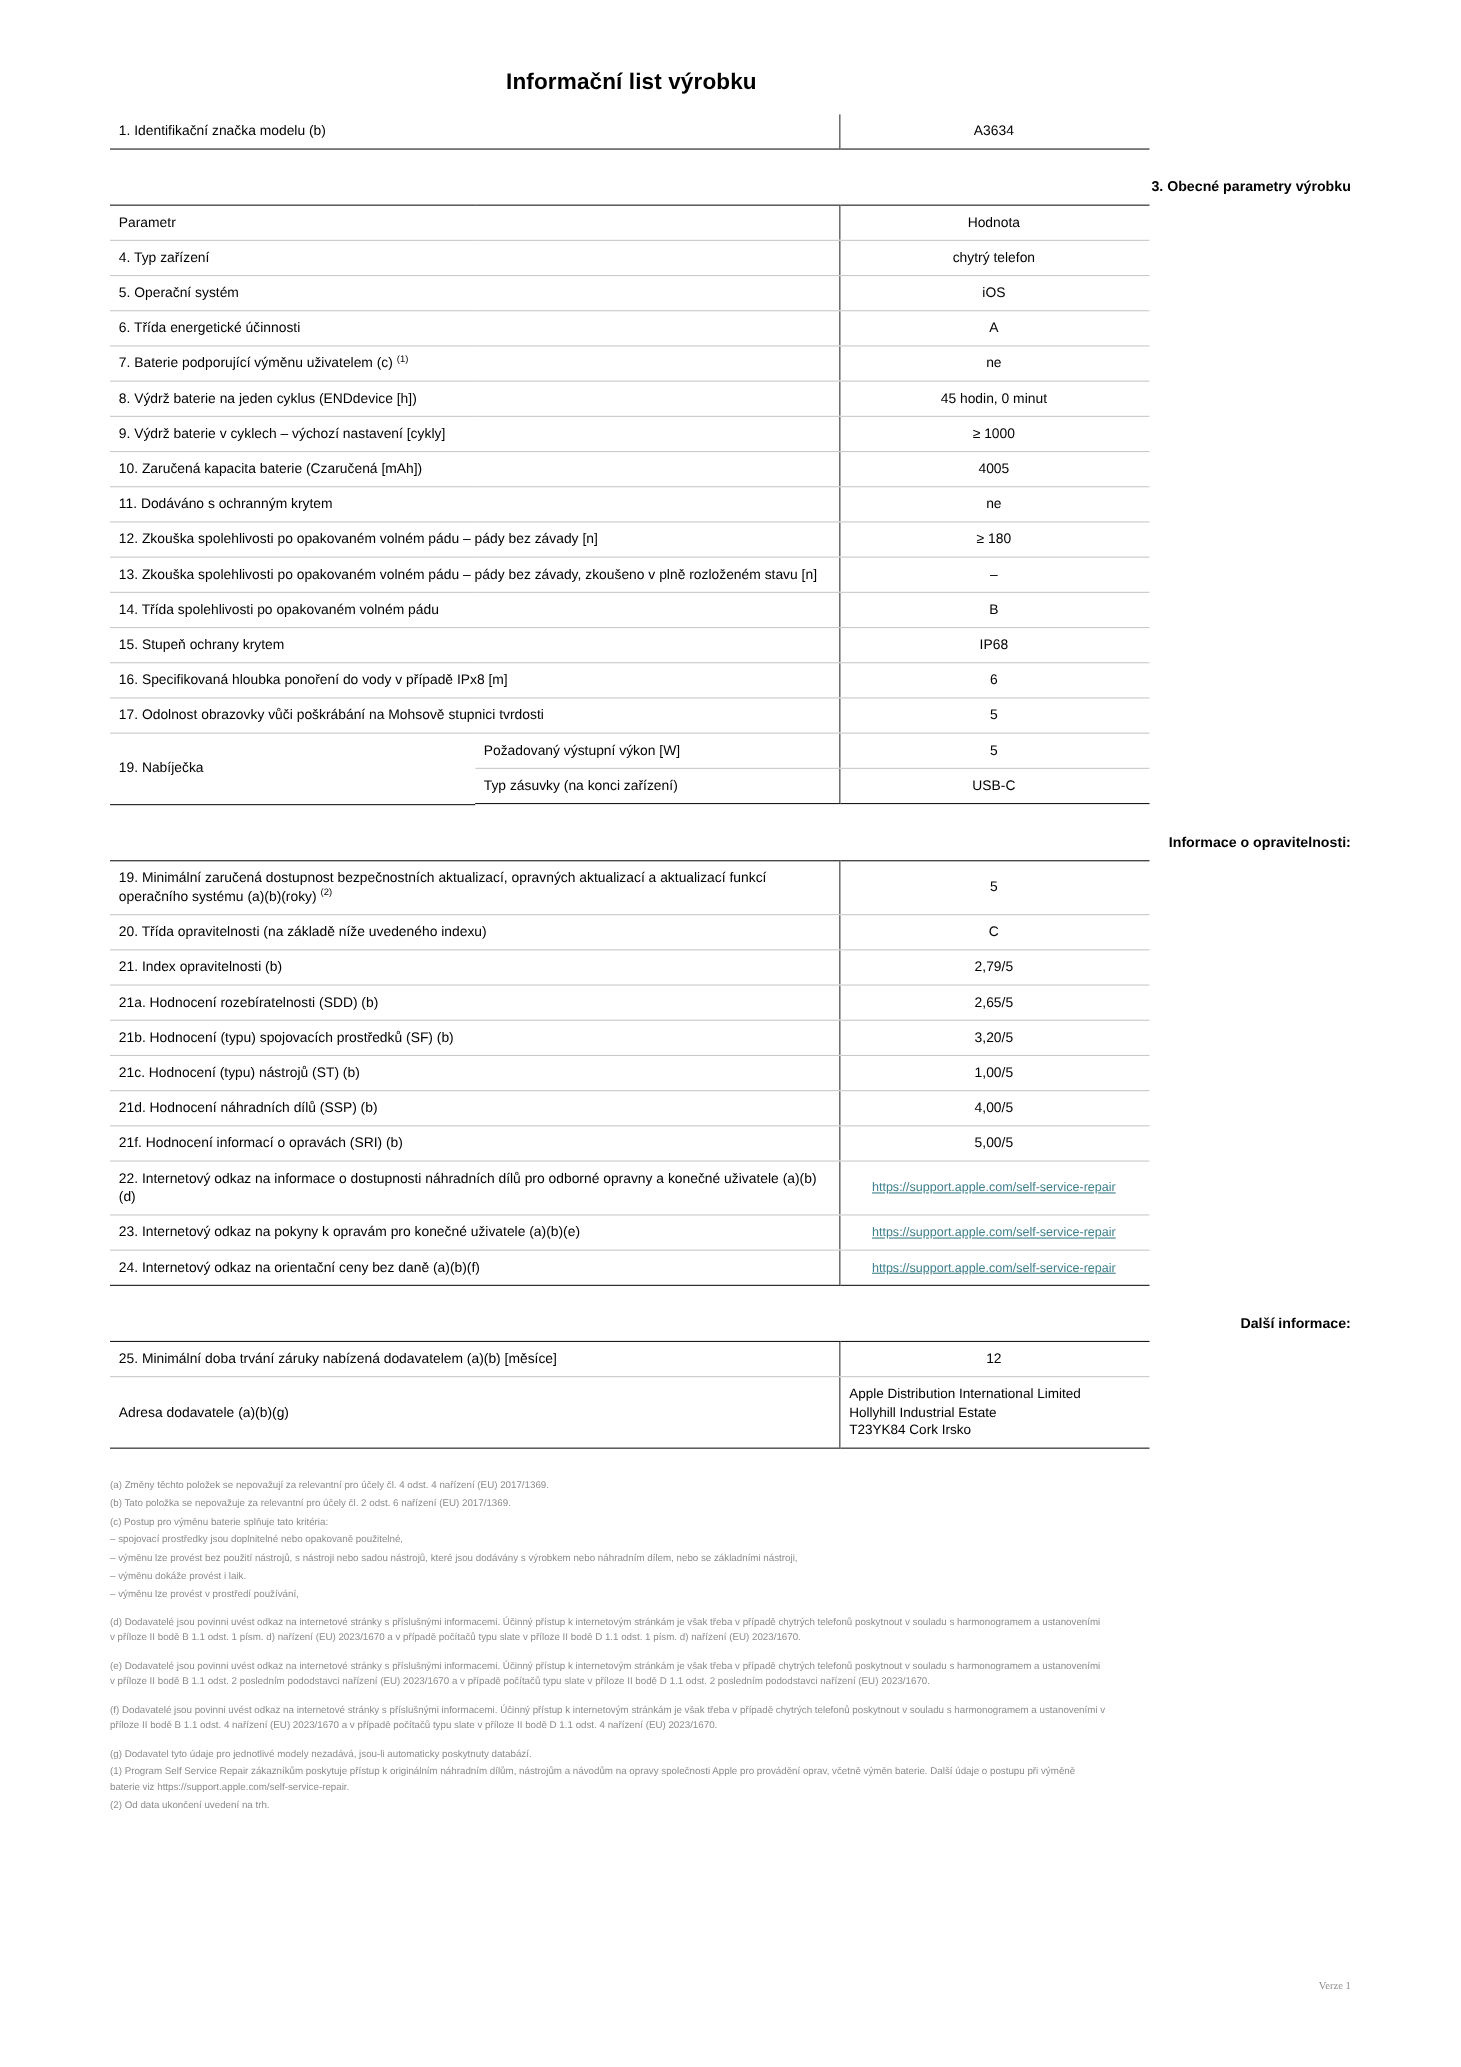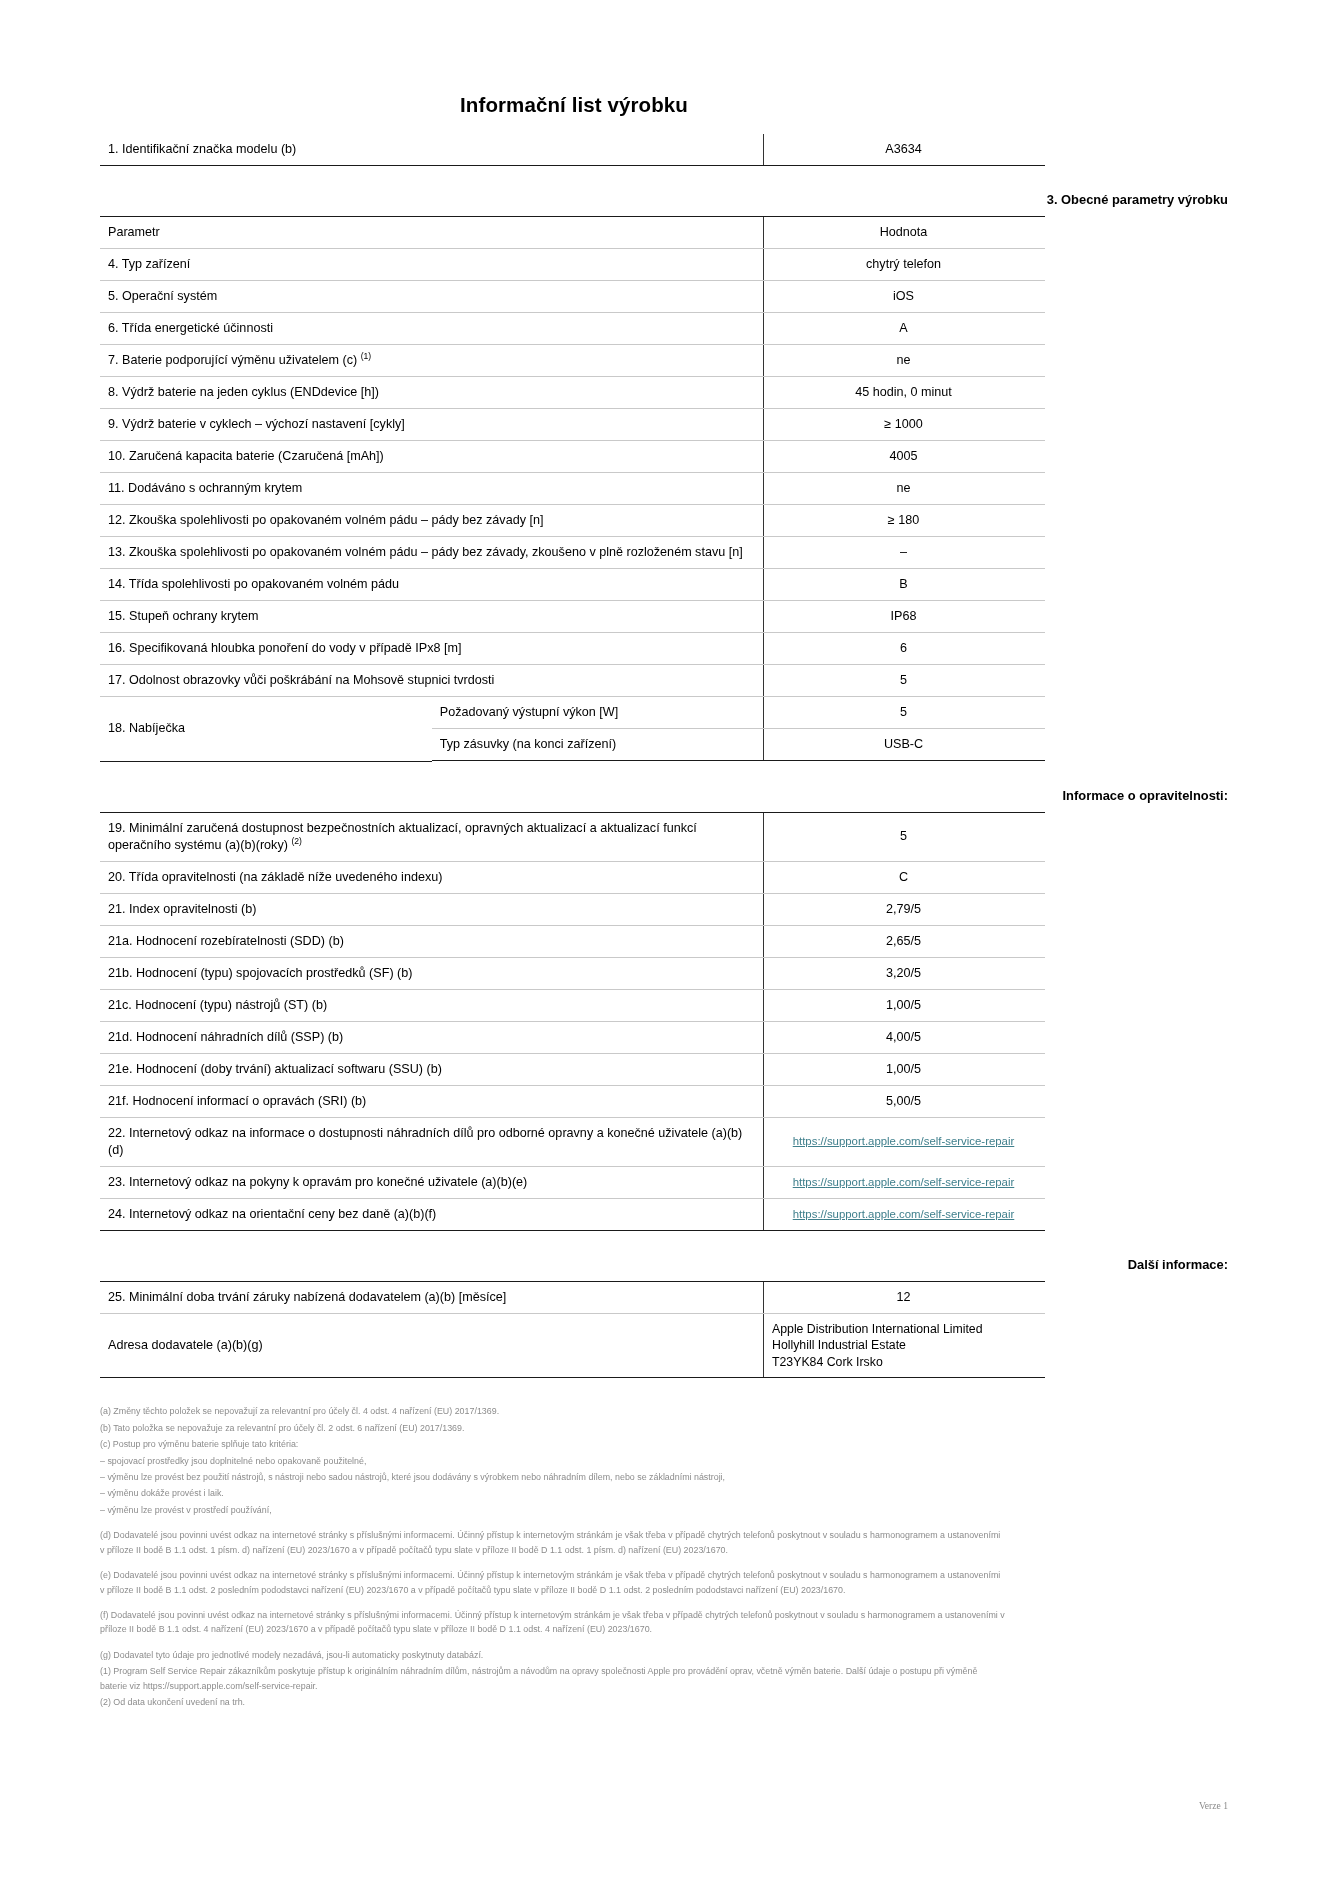--- a/index.html
+++ b/index.html
@@ -13,21 +13,21 @@
     color: #000000;
     -webkit-font-smoothing: antialiased;
   }
   .page {
     position: relative;
     width: 1328px;
     min-height: 1879px;
     margin: 0 auto;
     background: #ffffff;
     box-sizing: border-box;
-    padding: 93px 100px 40px 100px;
+    padding: 63px 100px 40px 100px;
   }
   .doc-title {
     text-align: center;
     font-size: 20.5px;
     font-weight: bold;
     letter-spacing: 0.1px;
     margin: 0 0 17px 0;
     padding-right: 180px;
   }
   table.tbl {
@@ -170,21 +170,21 @@
       <tr>
         <td class="col-label b-thin" colspan="2">16. Specifikovaná hloubka ponoření do vody v případě IPx8 [m]</td>
         <td class="col-value b-thin v-div">6</td>
       </tr>
       <tr>
         <td class="col-label b-thin" colspan="2">17. Odolnost obrazovky vůči poškrábání na Mohsově stupnici tvrdosti</td>
         <td class="col-value b-thin v-div">5</td>
       </tr>
 
       <tr>
-        <td class="col-label" rowspan="2">18. Nabíječka</td>
+        <td class="col-label" rowspan="2">19. Nabíječka</td>
         <td class="col-sub b-thin">Požadovaný výstupní výkon [W]</td>
         <td class="col-value b-thin v-div">5</td>
       </tr>
       <tr>
         <td class="col-sub b-thick">Typ zásuvky (na konci zařízení)</td>
         <td class="col-value b-thick v-div">USB-C</td>
       </tr>
       <tr>
         <td class="b-thick" style="padding:0;height:0;"></td>
         <td style="padding:0;height:0;"></td>
@@ -217,24 +217,20 @@
         <td class="col-label b-thin">21b. Hodnocení (typu) spojovacích prostředků (SF) (b)</td>
         <td class="col-value b-thin v-div">3,20/5</td>
       </tr>
       <tr>
         <td class="col-label b-thin">21c. Hodnocení (typu) nástrojů (ST) (b)</td>
         <td class="col-value b-thin v-div">1,00/5</td>
       </tr>
       <tr>
         <td class="col-label b-thin">21d. Hodnocení náhradních dílů (SSP) (b)</td>
         <td class="col-value b-thin v-div">4,00/5</td>
-      </tr>
-      <tr>
-        <td class="col-label b-thin">21e. Hodnocení (doby trvání) aktualizací softwaru (SSU) (b)</td>
-        <td class="col-value b-thin v-div">1,00/5</td>
       </tr>
       <tr>
         <td class="col-label b-thin">21f. Hodnocení informací o opravách (SRI) (b)</td>
         <td class="col-value b-thin v-div">5,00/5</td>
       </tr>
 
       <tr>
         <td class="col-label b-thin">22. Internetový odkaz na informace o dostupnosti náhradních dílů pro odborné opravny a konečné uživatele (a)(b)(d)</td>
         <td class="col-value b-thin v-div"><span class="link">https://support.apple.com/self-service-repair</span></td>
       </tr>

